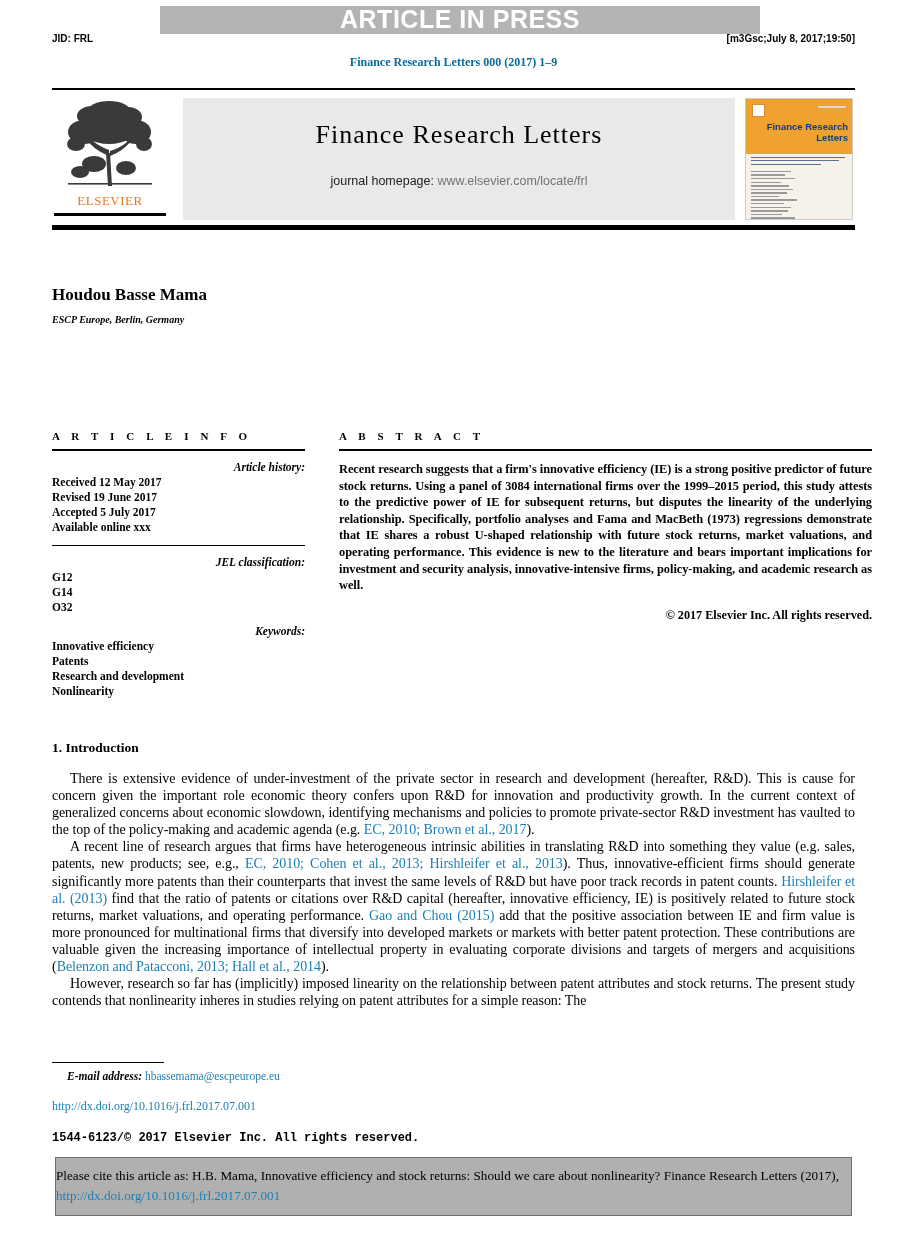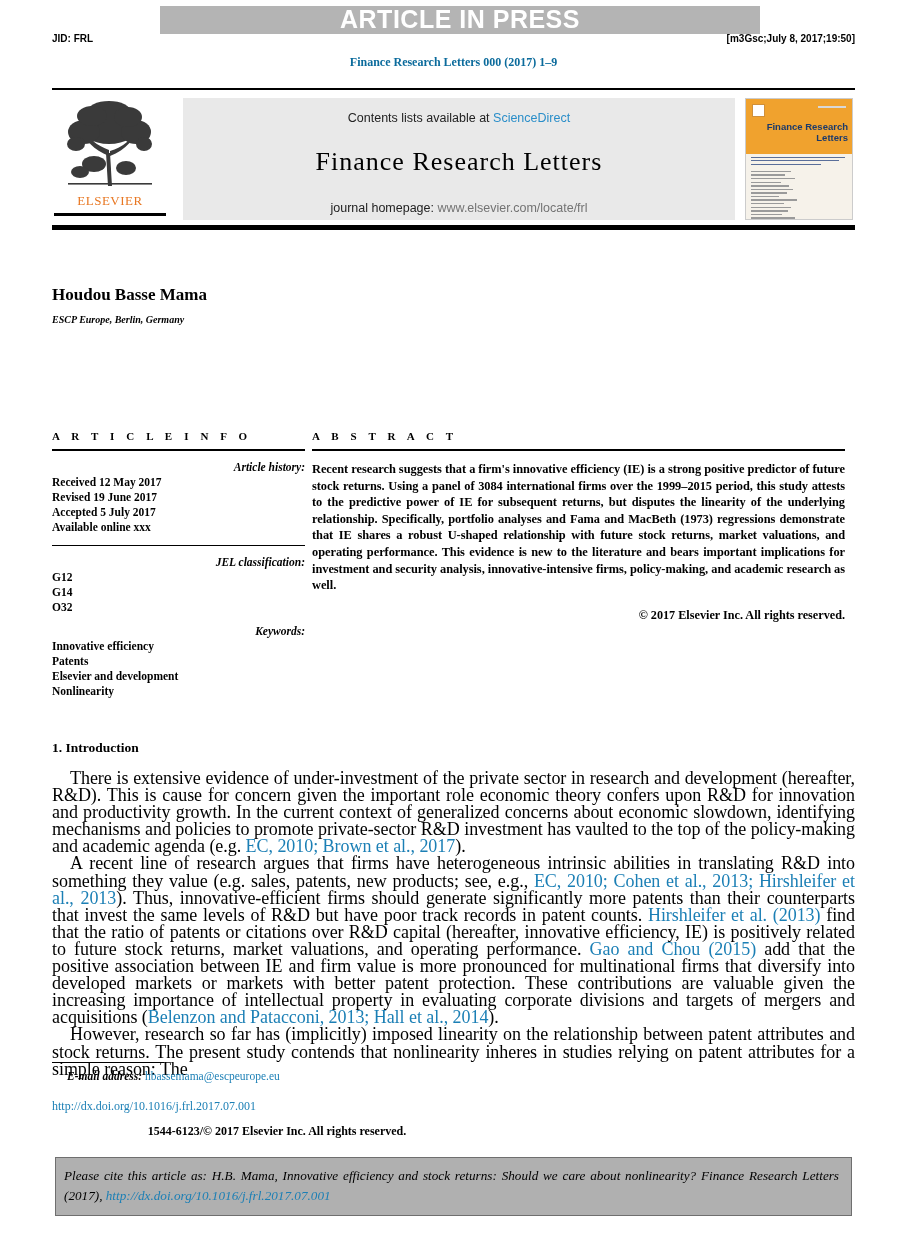--- a/index.html
+++ b/index.html
@@ -216,21 +216,21 @@
     left: 52px; top: 430px;
     width: 803px;
   }
   .col-info {
     position: absolute;
     left: 0; top: 0;
     width: 253px;
   }
   .col-abstract {
     position: absolute;
-    left: 260px; top: 0;
+    left: 287px; top: 0;
     width: 533px;
   }
   .sec-head {
     font-family: "Liberation Serif", serif;
     font-size: 11px;
     font-weight: bold;
     letter-spacing: 4.6px;
   }
   .hr-thick {
     height: 2px;
@@ -281,21 +281,21 @@
     width: 803px;
   }
   .section-heading {
     font-family: "Liberation Serif", serif;
     font-size: 13.5px;
     font-weight: bold;
     margin: 0 0 14px 0;
   }
   .body-par {
     font-family: "Liberation Serif", serif;
-    font-size: 18px;
+    font-size: 14px;
     line-height: 17.1px;
     text-align: justify;
     text-indent: 18px;
     margin: 0;
     letter-spacing: -0.05px;
   }
   .lnk { color: #1b7fb5; }
 
   
   .footnote-area {
@@ -318,37 +318,35 @@
     font-style: italic;
     font-weight: bold;
   }
   .doi-line {
     font-family: "Liberation Serif", serif;
     font-size: 12px;
     color: #1b7fb5;
     margin-top: 17px;
   }
   .issn-line {
-    font-family: Liberation Serif, serif;
+    font-family: Liberation Mono, monospace;
     font-size: 12px;
     font-weight: bold;
-    margin-top: 10px;
-    text-align: center;
+    margin-top: 17px;
   }
 
   
   .cite-box {
     position: absolute;
     left: 55px; top: 1157px;
     width: 797px;
     min-height: 56px;
     background: #b0b0b0;
     border: 1px solid #6f6f6f;
-    padding: 8px 12px 9px 8px;
-    font-style: italic;
+    padding: 8px 12px 9px 0;
   }
   .cite-text {
     font-family: "Liberation Serif", serif;
     font-size: 13.2px;
     line-height: 20px;
     color: #000;
     text-align: justify;
   }
 </style>
 </head>
@@ -385,24 +383,20 @@
           <ellipse cx="72" cy="70" rx="10" ry="7"></ellipse>
           <ellipse cx="26" cy="74" rx="9" ry="6"></ellipse>
         </g>
         <rect x="14" y="85" width="84" height="1.6" fill="#3a3a3a"></rect>
       </svg>
       <div class="elsevier-word">ELSEVIER</div>
       <div class="elsevier-bar"></div>
     </div>
 
     <div class="masthead-center">
-      <div class="contents-line">
-        <span>Contents lists available at</span>
-        <span class="sciencedirect">ScienceDirect</span>
-      </div>
       <div class="journal-title-big">Finance Research Letters</div>
       <div class="homepage-line">
         <span>journal homepage:</span>
         <span class="homepage-url">www.elsevier.com/locate/frl</span>
       </div>
     </div>
 
     <div class="cover-thumb">
       <div class="cover-logo-box"></div>
       <div class="cover-top-right"></div>
@@ -462,21 +456,21 @@
       <div class="info-label">JEL classification:</div>
       <div class="info-item">G12</div>
       <div class="info-item">G14</div>
       <div class="info-item">O32</div>
     </div>
 
     <div class="info-group" style="">
       <div class="info-label">Keywords:</div>
       <div class="info-item">Innovative efficiency</div>
       <div class="info-item">Patents</div>
-      <div class="info-item">Elsevier and development</div>
+      <div class="info-item">Research and development</div>
       <div class="info-item">Nonlinearity</div>
     </div>
   </div>
 
   <div class="col-abstract">
     <div class="sec-head">A B S T R A C T</div>
     <div class="hr-thick"></div>
     <p class="abstract-text">Recent research suggests that a firm's innovative efficiency (IE) is a strong positive predictor of future stock returns. Using a panel of 3084 international firms over the 1999–2015 period, this study attests to the predictive power of IE for subsequent returns, but disputes the linearity of the underlying relationship. Specifically, portfolio analyses and Fama and MacBeth (1973) regressions demonstrate that IE shares a robust U-shaped relationship with future stock returns, market valuations, and operating performance. This evidence is new to the literature and bears important implications for investment and security analysis, innovative-intensive firms, policy-making, and academic research as well.</p>
     <div class="copyright-line">© 2017 Elsevier Inc. All rights reserved.</div>
   </div>

